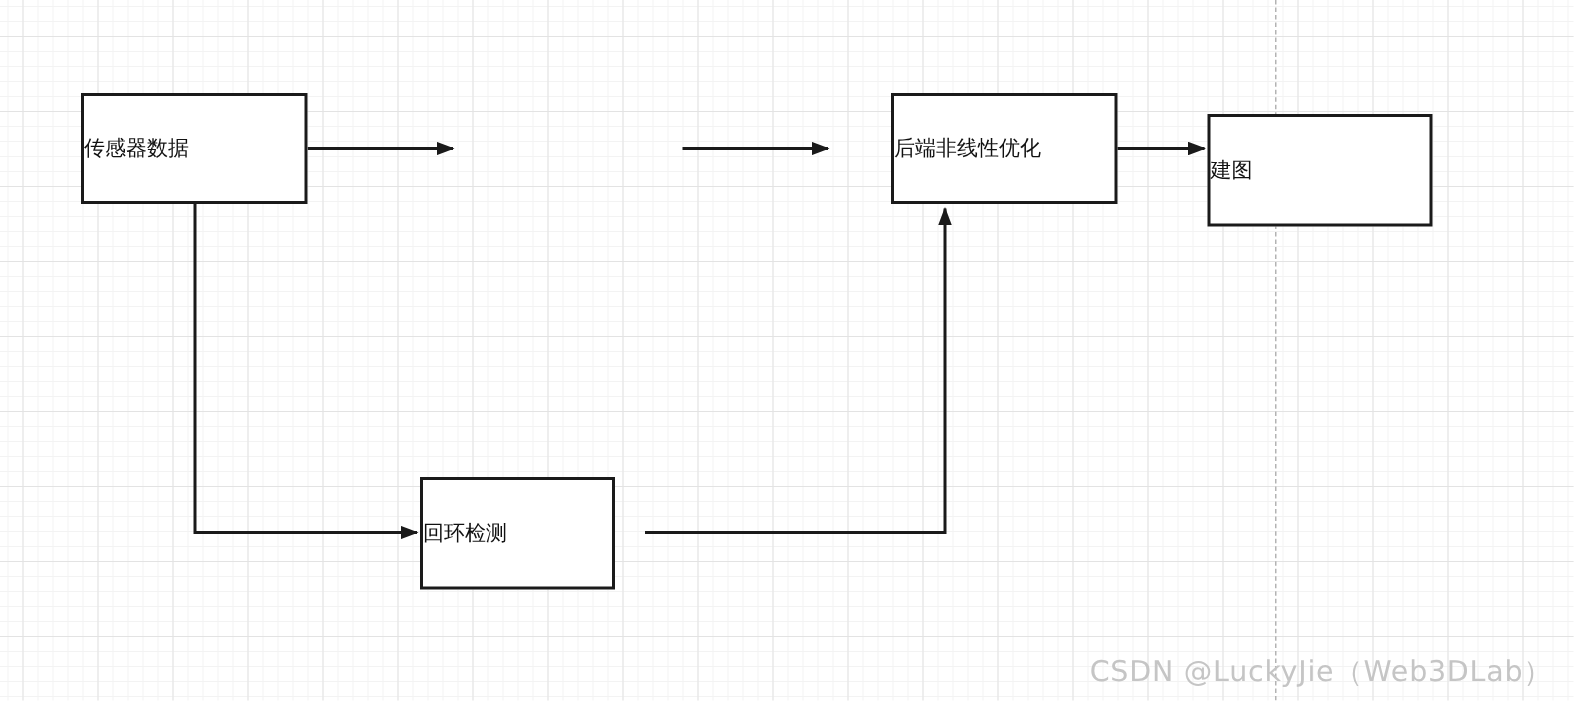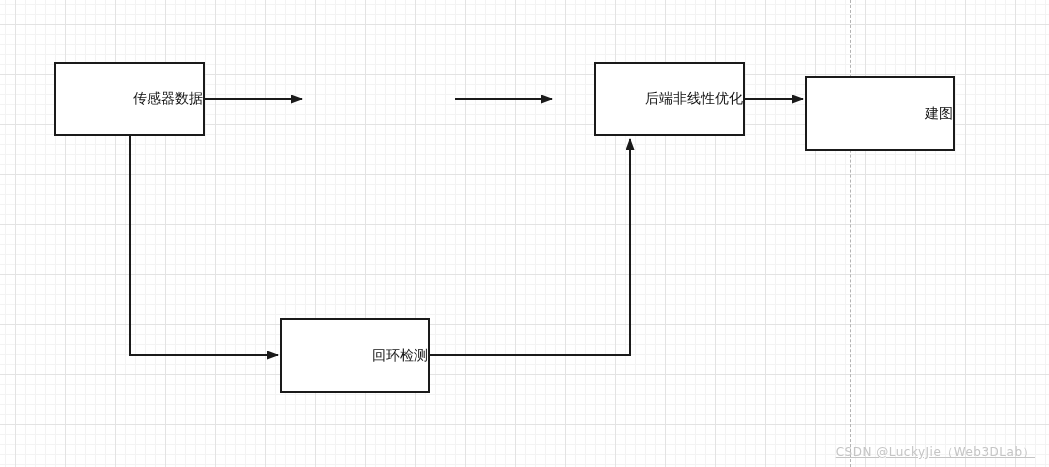--- a/index.html
+++ b/index.html
@@ -41,40 +41,39 @@
     stroke-width: 2;
   }
 
   .node {
     position: absolute;
     box-sizing: border-box;
     background: #ffffff;
     border: 2px solid #1a1a1a;
     display: flex;
     align-items: center;
-    justify-content: flex-end;
+    justify-content: flex-start;
     font-size: 14px;
     color: #111111;
     white-space: nowrap;
   }
   .node-sensor   { left: 54px;  top: 62px;  width: 151px; height: 74px; }
   .node-frontend { left: 304px; top: 62px;  width: 151px; height: 74px; }
   .node-backend  { left: 554px; top: 62px;  width: 151px; height: 74px; margin-left: 40px; }
   .node-mapping  { left: 805px; top: 62px;  width: 150px; height: 75px; margin-top: 14px; }
-  .node-loop     { left: 280px; top: 318px; width: 150px; height: 75px; }
+  .node-loop     { left: 280px; top: 318px; width: 130px; height: 75px; }
 
   .watermark {
     position: absolute;
     right: 14px;
     bottom: 6px;
-    font-size: 12px;
+    font-size: 19px;
     color: #c5c5c5;
     letter-spacing: 0.5px;
     white-space: nowrap;
-    text-decoration: underline;
   }
 </style>
 </head>
 <body>
 
 <div class="canvas">
 
   <div class="page-divider"></div>
 
   <svg class="edge-layer" viewBox="0 0 1049 467" aria-hidden="true">

